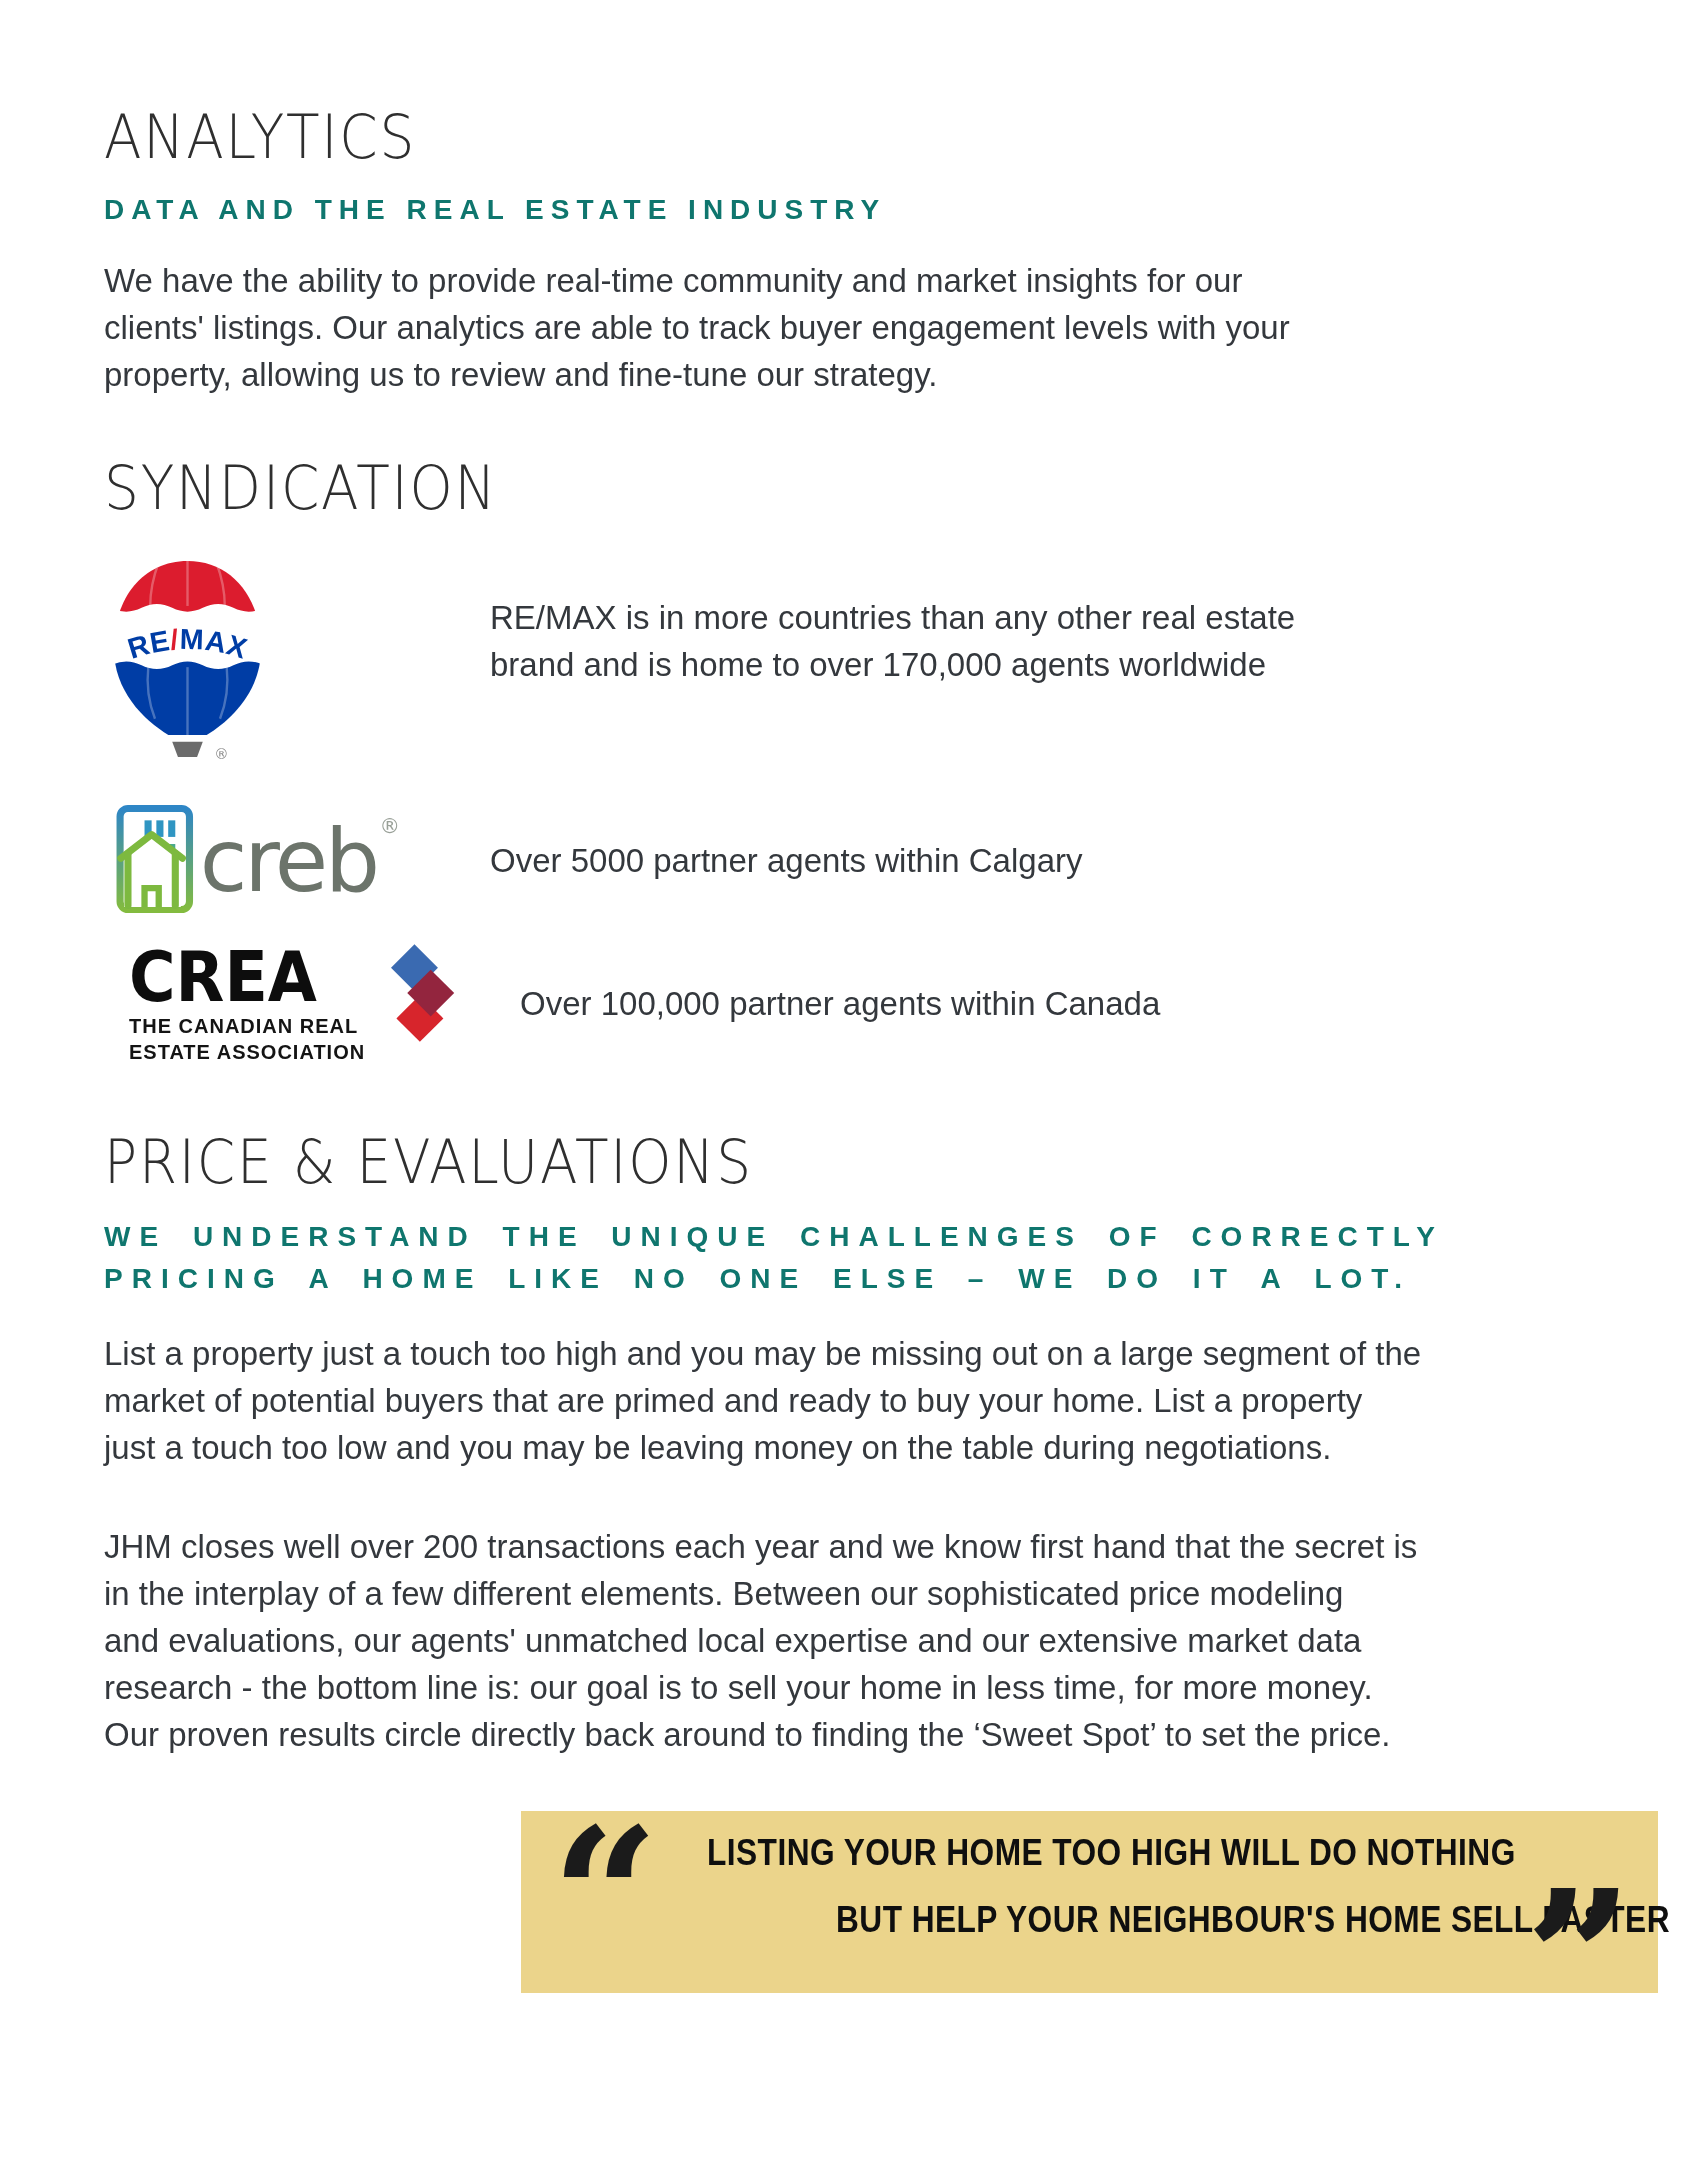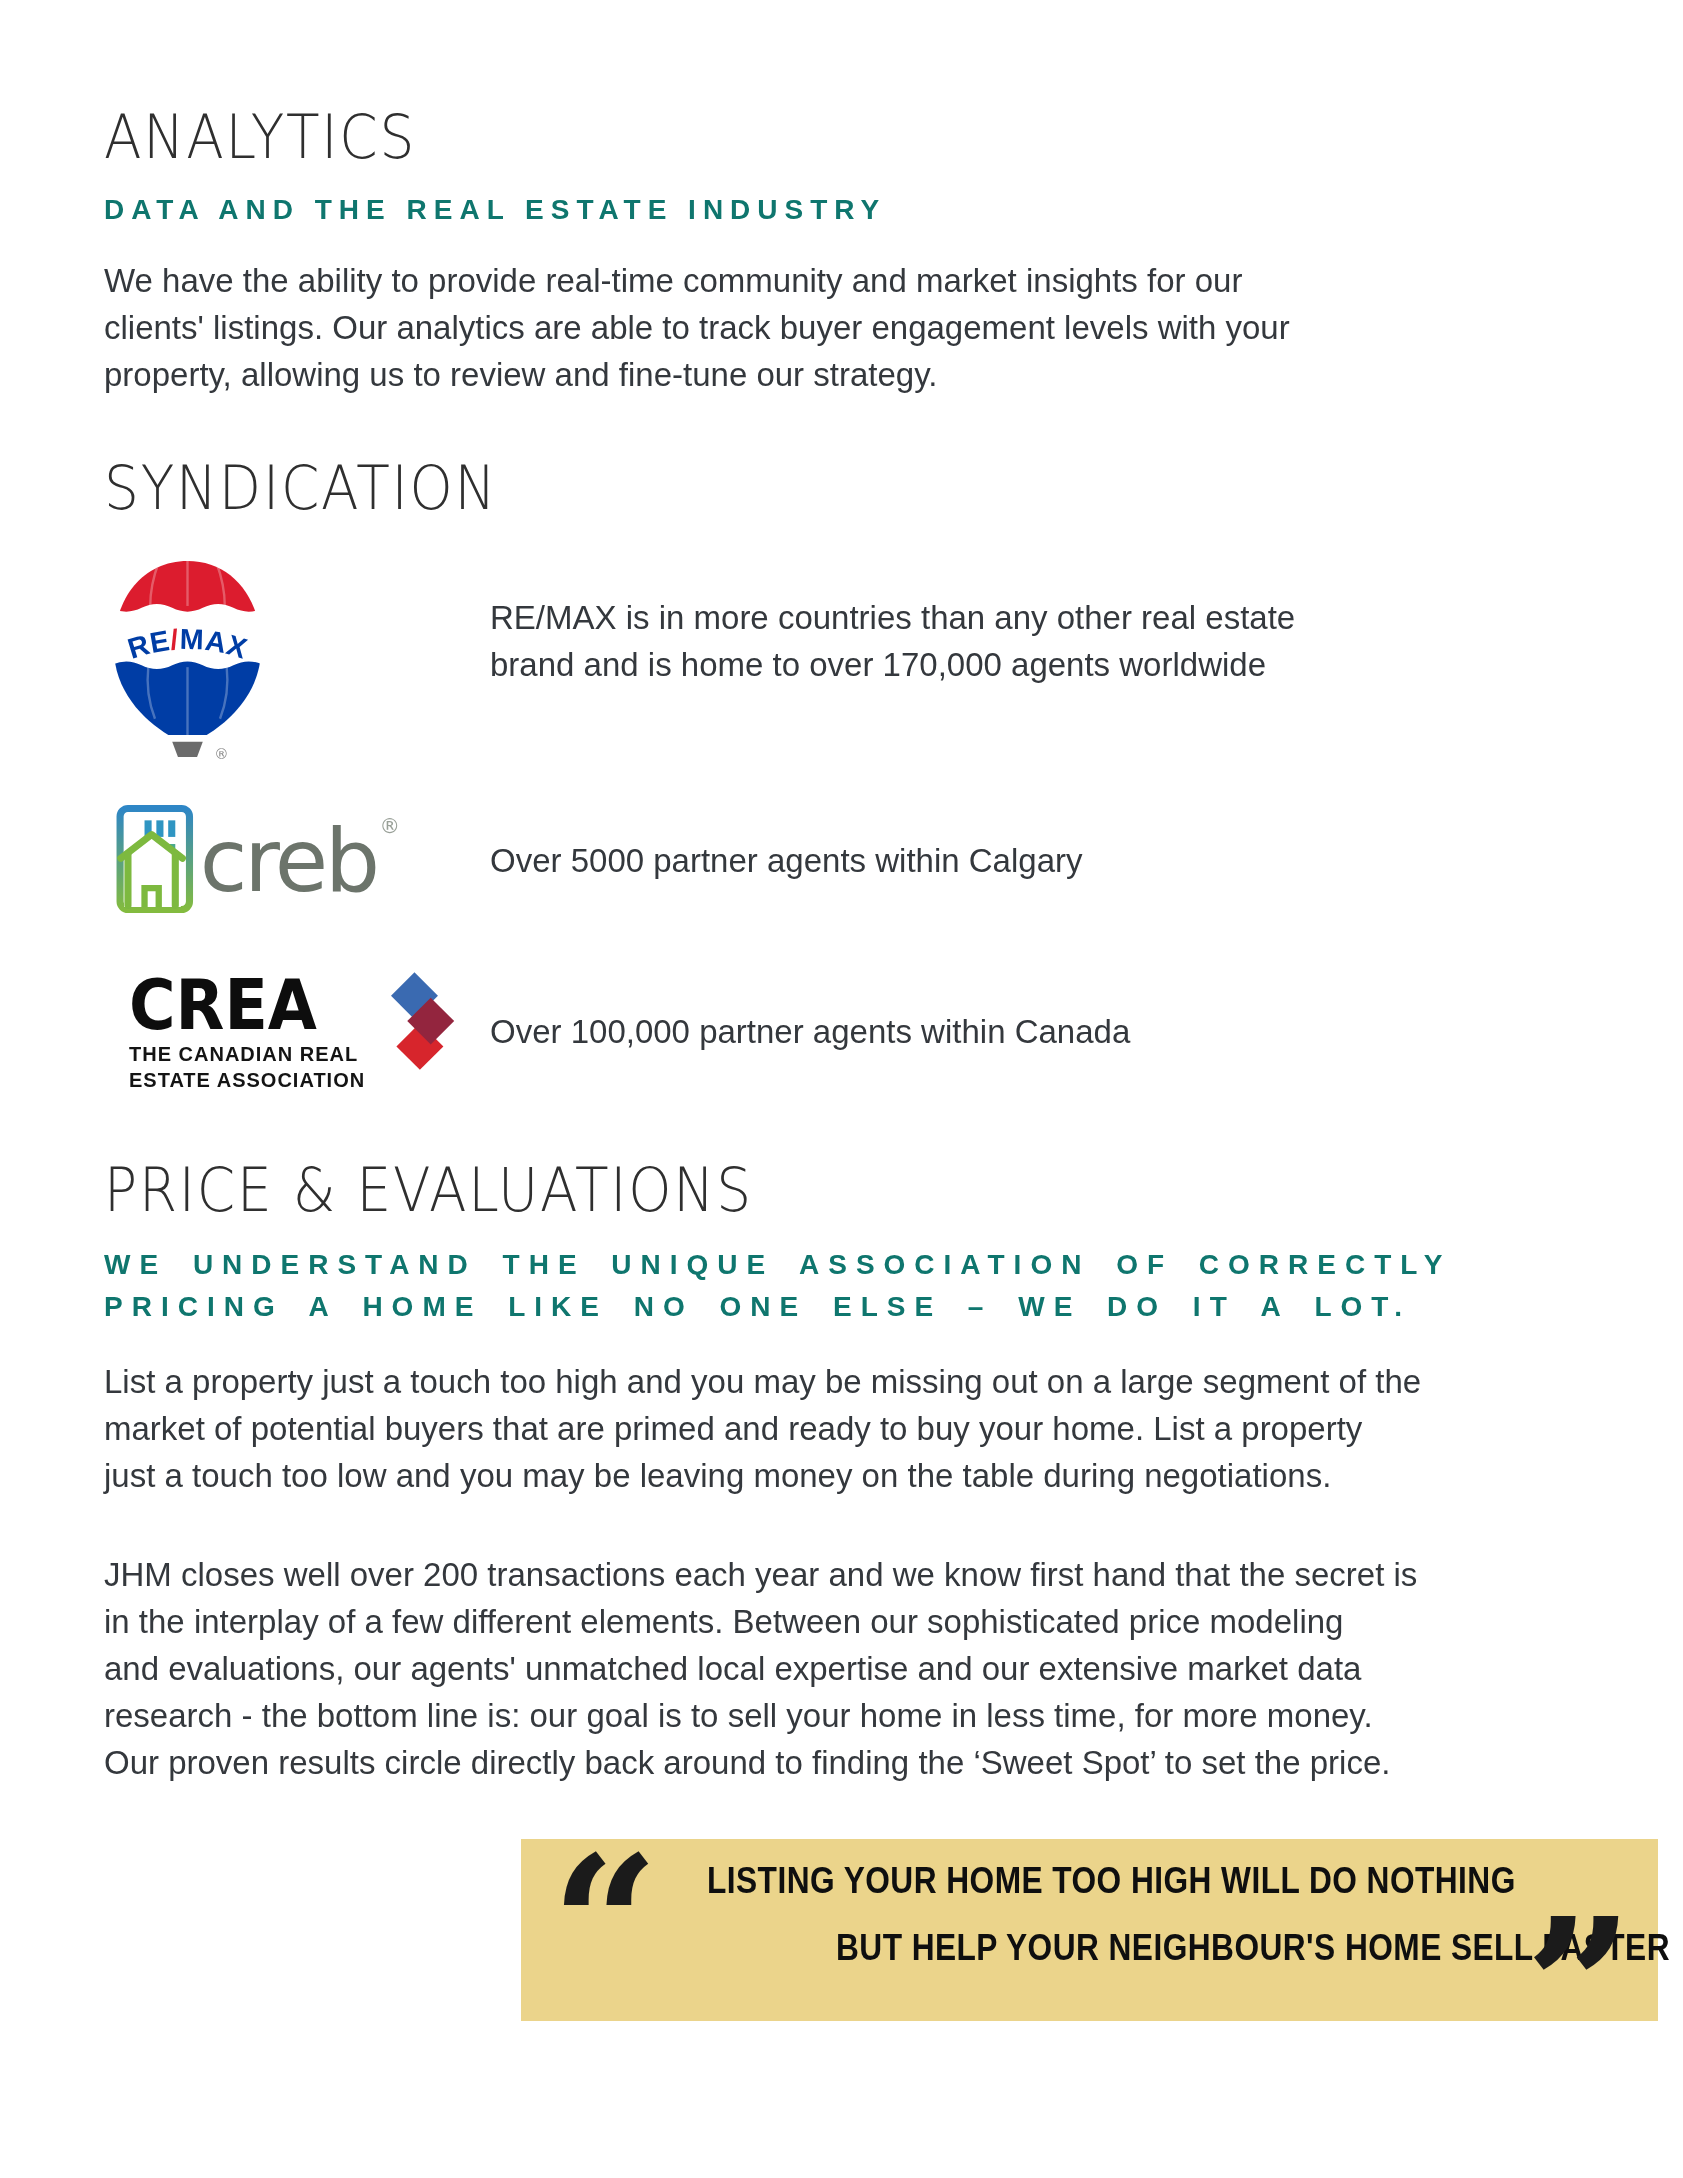--- a/index.html
+++ b/index.html
@@ -17,21 +17,21 @@
   .mt-sm{margin-top:18px;}
 
   .partners{margin-top:36px;}
   .partner-row{display:flex;align-items:flex-start;}
   .logo-col{width:386px;flex:0 0 386px;}
   .partner-text{font-size:33px;line-height:47px;color:#34383d;white-space:pre-line;}
 
   .row-remax{height:233px;}
   .row-remax .partner-text{padding-top:36px;}
   .row-creb{margin-top:20px;height:99px;align-items:center;}
-  .row-crea{margin-top:57px;height:129px;align-items:center;}
+  .row-crea{margin-top:29px;height:129px;align-items:center;gap:30px;}
 
   .remax-svg{margin-left:7px;}
   .creb-svg{margin-left:10px;}
 
   .crea-block{display:flex;align-items:flex-start;margin-left:25px;}
   .crea-textcol{display:flex;flex-direction:column;}
   .crea-word{font-family:"DejaVu Sans",sans-serif;font-weight:600;font-size:69px;line-height:71px;
       color:#0d0d0d;letter-spacing:0;transform:scaleX(.92);transform-origin:left center;white-space:nowrap;}
   .crea-sub{font-weight:bold;font-size:20px;line-height:26px;color:#141414;letter-spacing:1px;white-space:pre-line;}
   .crea-diamonds{margin-left:26px;margin-top:2px;}
@@ -147,21 +147,21 @@
               <polygon points="44,28 70,54 44,80 18,54" fill="#93253e"></polygon>
             </svg>
           </div>
         </div>
         <div class="partner-text">Over 100,000 partner agents within Canada</div>
       </div>
 
     </div>
 
     <h1 class="h1 price-title">PRICE &amp; EVALUATIONS</h1>
-    <div class="eyebrow wide price-eyebrow">WE UNDERSTAND THE UNIQUE ASSOCIATION OF CORRECTLY
+    <div class="eyebrow wide price-eyebrow">WE UNDERSTAND THE UNIQUE CHALLENGES OF CORRECTLY
 PRICING A HOME LIKE NO ONE ELSE – WE DO IT A LOT.</div>
     <p class="para para-top">List a property just a touch too high and you may be missing out on a large segment of the
 market of potential buyers that are primed and ready to buy your home. List a property
 just a touch too low and you may be leaving money on the table during negotiations.</p>
     <p class="para para-mid">JHM closes well over 200 transactions each year and we know first hand that the secret is
 in the interplay of a few different elements. Between our sophisticated price modeling
 and evaluations, our agents' unmatched local expertise and our extensive market data
 research - the bottom line is: our goal is to sell your home in less time, for more money.
 Our proven results circle directly back around to finding the ‘Sweet Spot’ to set the price.</p>
 

